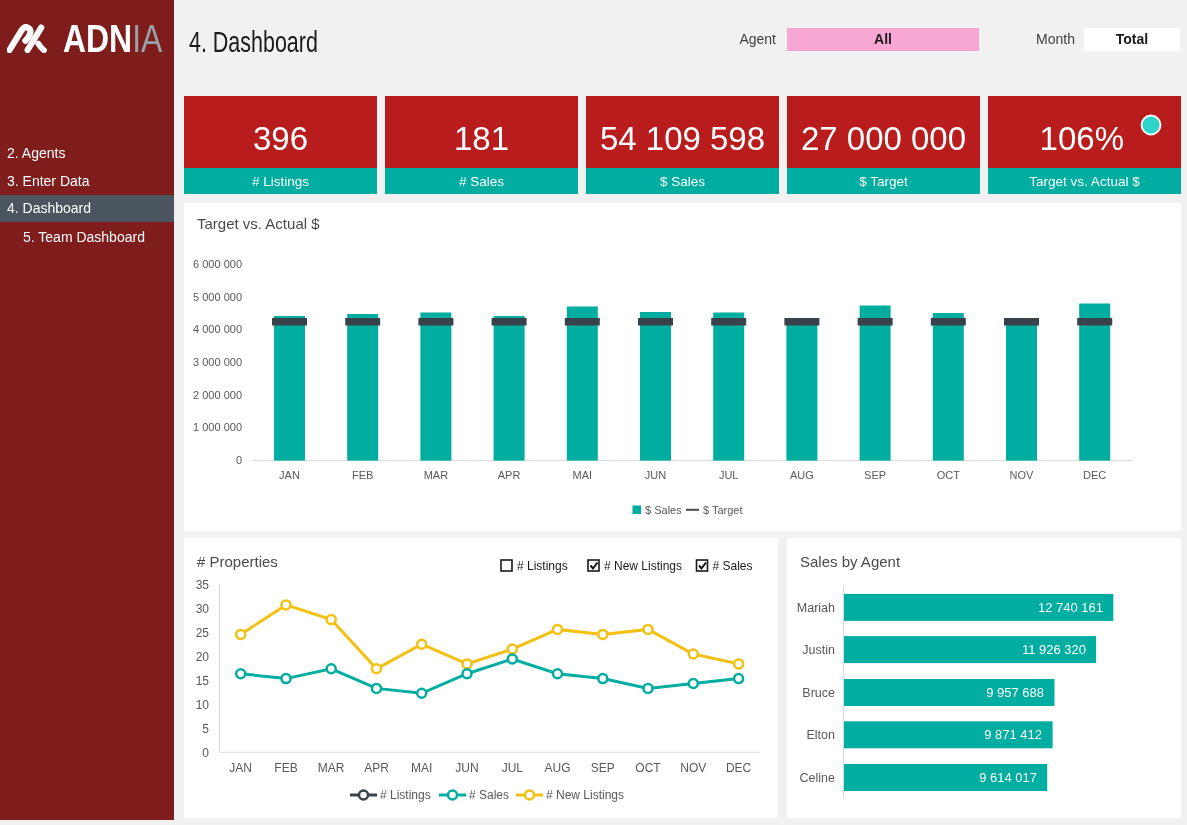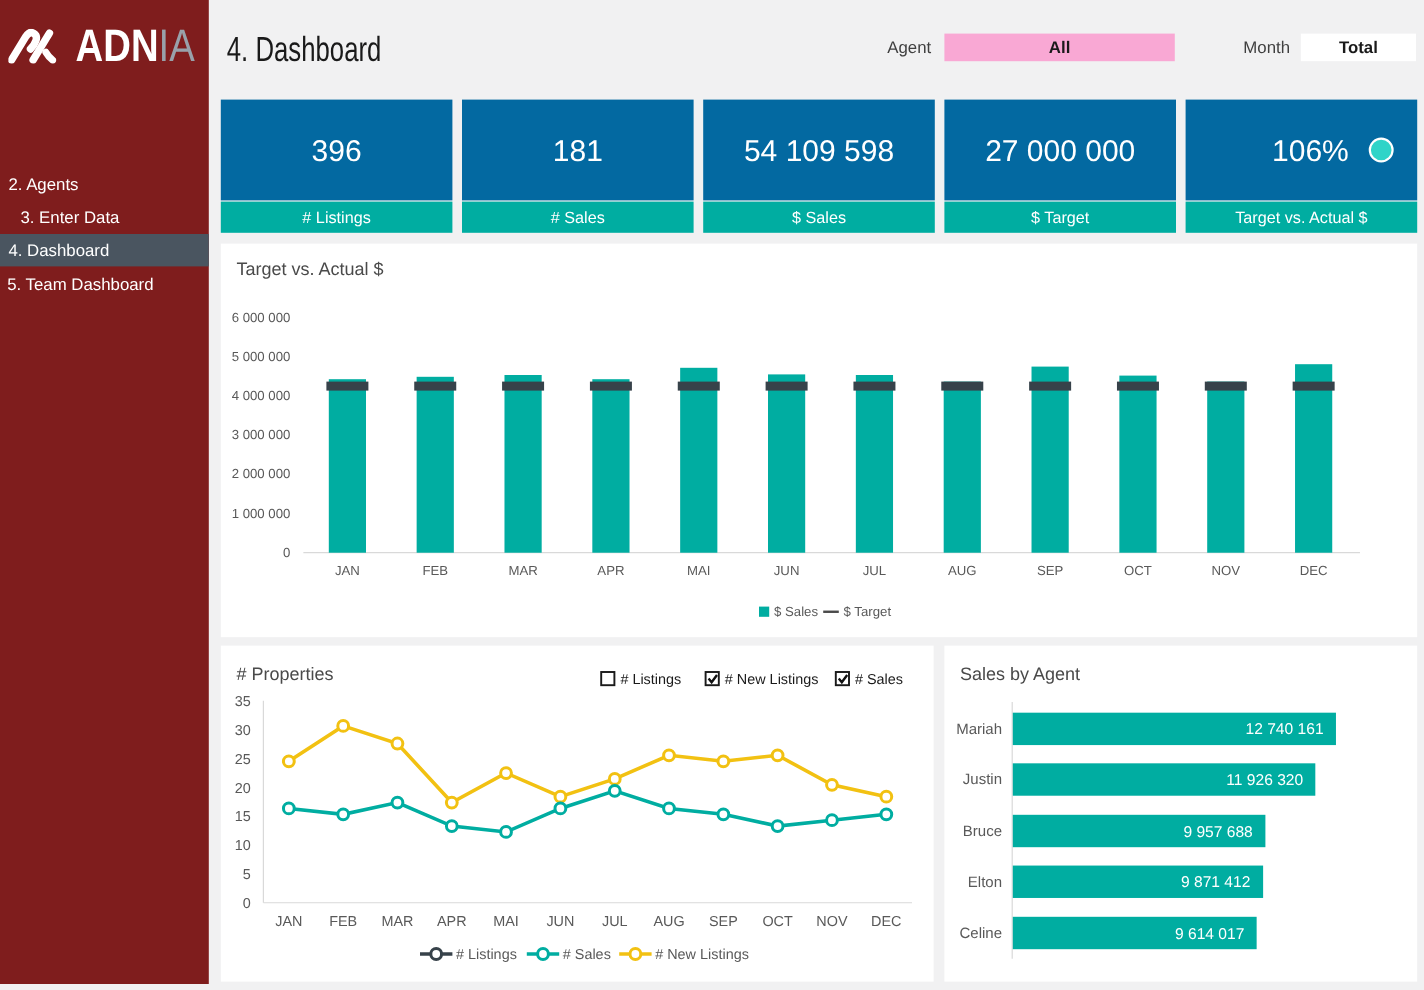--- a/index.html
+++ b/index.html
@@ -1,39 +1,39 @@
 <!DOCTYPE html>
 <html><head>
 <meta charset="utf-8">
 <style>
   * { margin:0; padding:0; box-sizing:border-box; }
   html,body { width:1187px; height:825px; overflow:hidden; }
   body { font-family:"Liberation Sans", sans-serif; background:#f1f1f2; position:relative; }
   .abs { position:absolute; }
   .panel { position:absolute; background:#ffffff; }
   .card { position:absolute; color:#fff; }
-  .card .num { position:absolute; left:0; right:0; top:1px; height:84px; background:#0369a1; display:flex; align-items:center; justify-content:center; font-size:25px; padding-top:2px; }
+  .card .num { position:absolute; left:0; right:0; top:14px; height:84px; background:#b91c1c; display:flex; align-items:center; justify-content:center; font-size:33px; padding-top:2px; }
   .card .lbl { position:absolute; left:0; right:0; top:86px; height:26px; background:#00ada1; display:flex; align-items:center; justify-content:center; font-size:13.5px; }
 </style>
 </head>
 <body>
 
 <div class="abs" style="left:0;top:0;width:174px;height:820px;background:#7f1d1d;">
   <svg class="abs" style="left:7px;top:24px;" width="40" height="29" viewBox="0 0 40 29">
     <g fill="none" stroke="#ffffff" stroke-linecap="round">
       <path d="M2.6,26 L14.5,6.5 Q17.5,1.9 21,3.7 Q24.4,5.6 22.9,9.9 Q21.6,13.7 18.4,16.8" stroke-width="6.2"></path>
       <path d="M20.6,26 L34.2,3.6" stroke-width="6.2"></path>
       <path d="M31.2,19.5 Q33.5,23.5 37,26.2" stroke-width="5.8"></path>
     </g>
   </svg>
   <div class="abs" style="left:63px;top:18px;font-size:38px;font-weight:bold;color:#ffffff;transform:scaleX(0.84);transform-origin:0 0;white-space:nowrap;">ADN<span style="font-weight:normal;color:#99a1aa;">IA</span></div>
   <div class="abs" style="left:0;top:139px;width:174px;height:28px;line-height:28px;color:#fff;font-size:14px;padding-left:7px;">2. Agents</div>
-  <div class="abs" style="left:0;top:167px;width:174px;height:28px;line-height:28px;color:#fff;font-size:14px;padding-left:17px;">3. Enter Data</div>
+  <div class="abs" style="left:0;top:167px;width:174px;height:28px;line-height:28px;color:#fff;font-size:14px;padding-left:7px;">3. Enter Data</div>
   <div class="abs" style="left:0;top:195px;width:174px;height:27px;line-height:27px;color:#fff;font-size:14px;padding-left:7px;background:#4a5560;">4. Dashboard</div>
-  <div class="abs" style="left:0;top:223px;width:174px;height:28px;line-height:28px;color:#fff;font-size:14px;padding-left:6px;">5. Team Dashboard</div>
+  <div class="abs" style="left:0;top:223px;width:174px;height:28px;line-height:28px;color:#fff;font-size:14px;padding-left:23px;">5. Team Dashboard</div>
 </div>
 
 <div class="abs" style="left:189px;top:26px;font-size:29px;color:#1a1a1a;transform:scaleX(0.74);transform-origin:0 0;white-space:nowrap;">4. Dashboard</div>
 <div class="abs" style="left:700px;top:28px;width:76px;height:23px;line-height:23px;text-align:right;font-size:14px;color:#404040;">Agent</div>
 <div class="abs" style="left:787px;top:28px;width:192px;height:23px;line-height:23px;background:#f9a8d4;text-align:center;font-size:14px;font-weight:bold;color:#1a1a1a;">All</div>
 <div class="abs" style="left:1000px;top:28px;width:75px;height:23px;line-height:23px;text-align:right;font-size:14px;color:#404040;">Month</div>
 <div class="abs" style="left:1084px;top:28px;width:96px;height:23px;line-height:23px;background:#fff;text-align:center;font-size:14px;font-weight:bold;color:#1a1a1a;">Total</div>
 
 <div class="card" style="left:184px;top:82px;width:193px;height:112px;">
   <div class="num">396</div>

